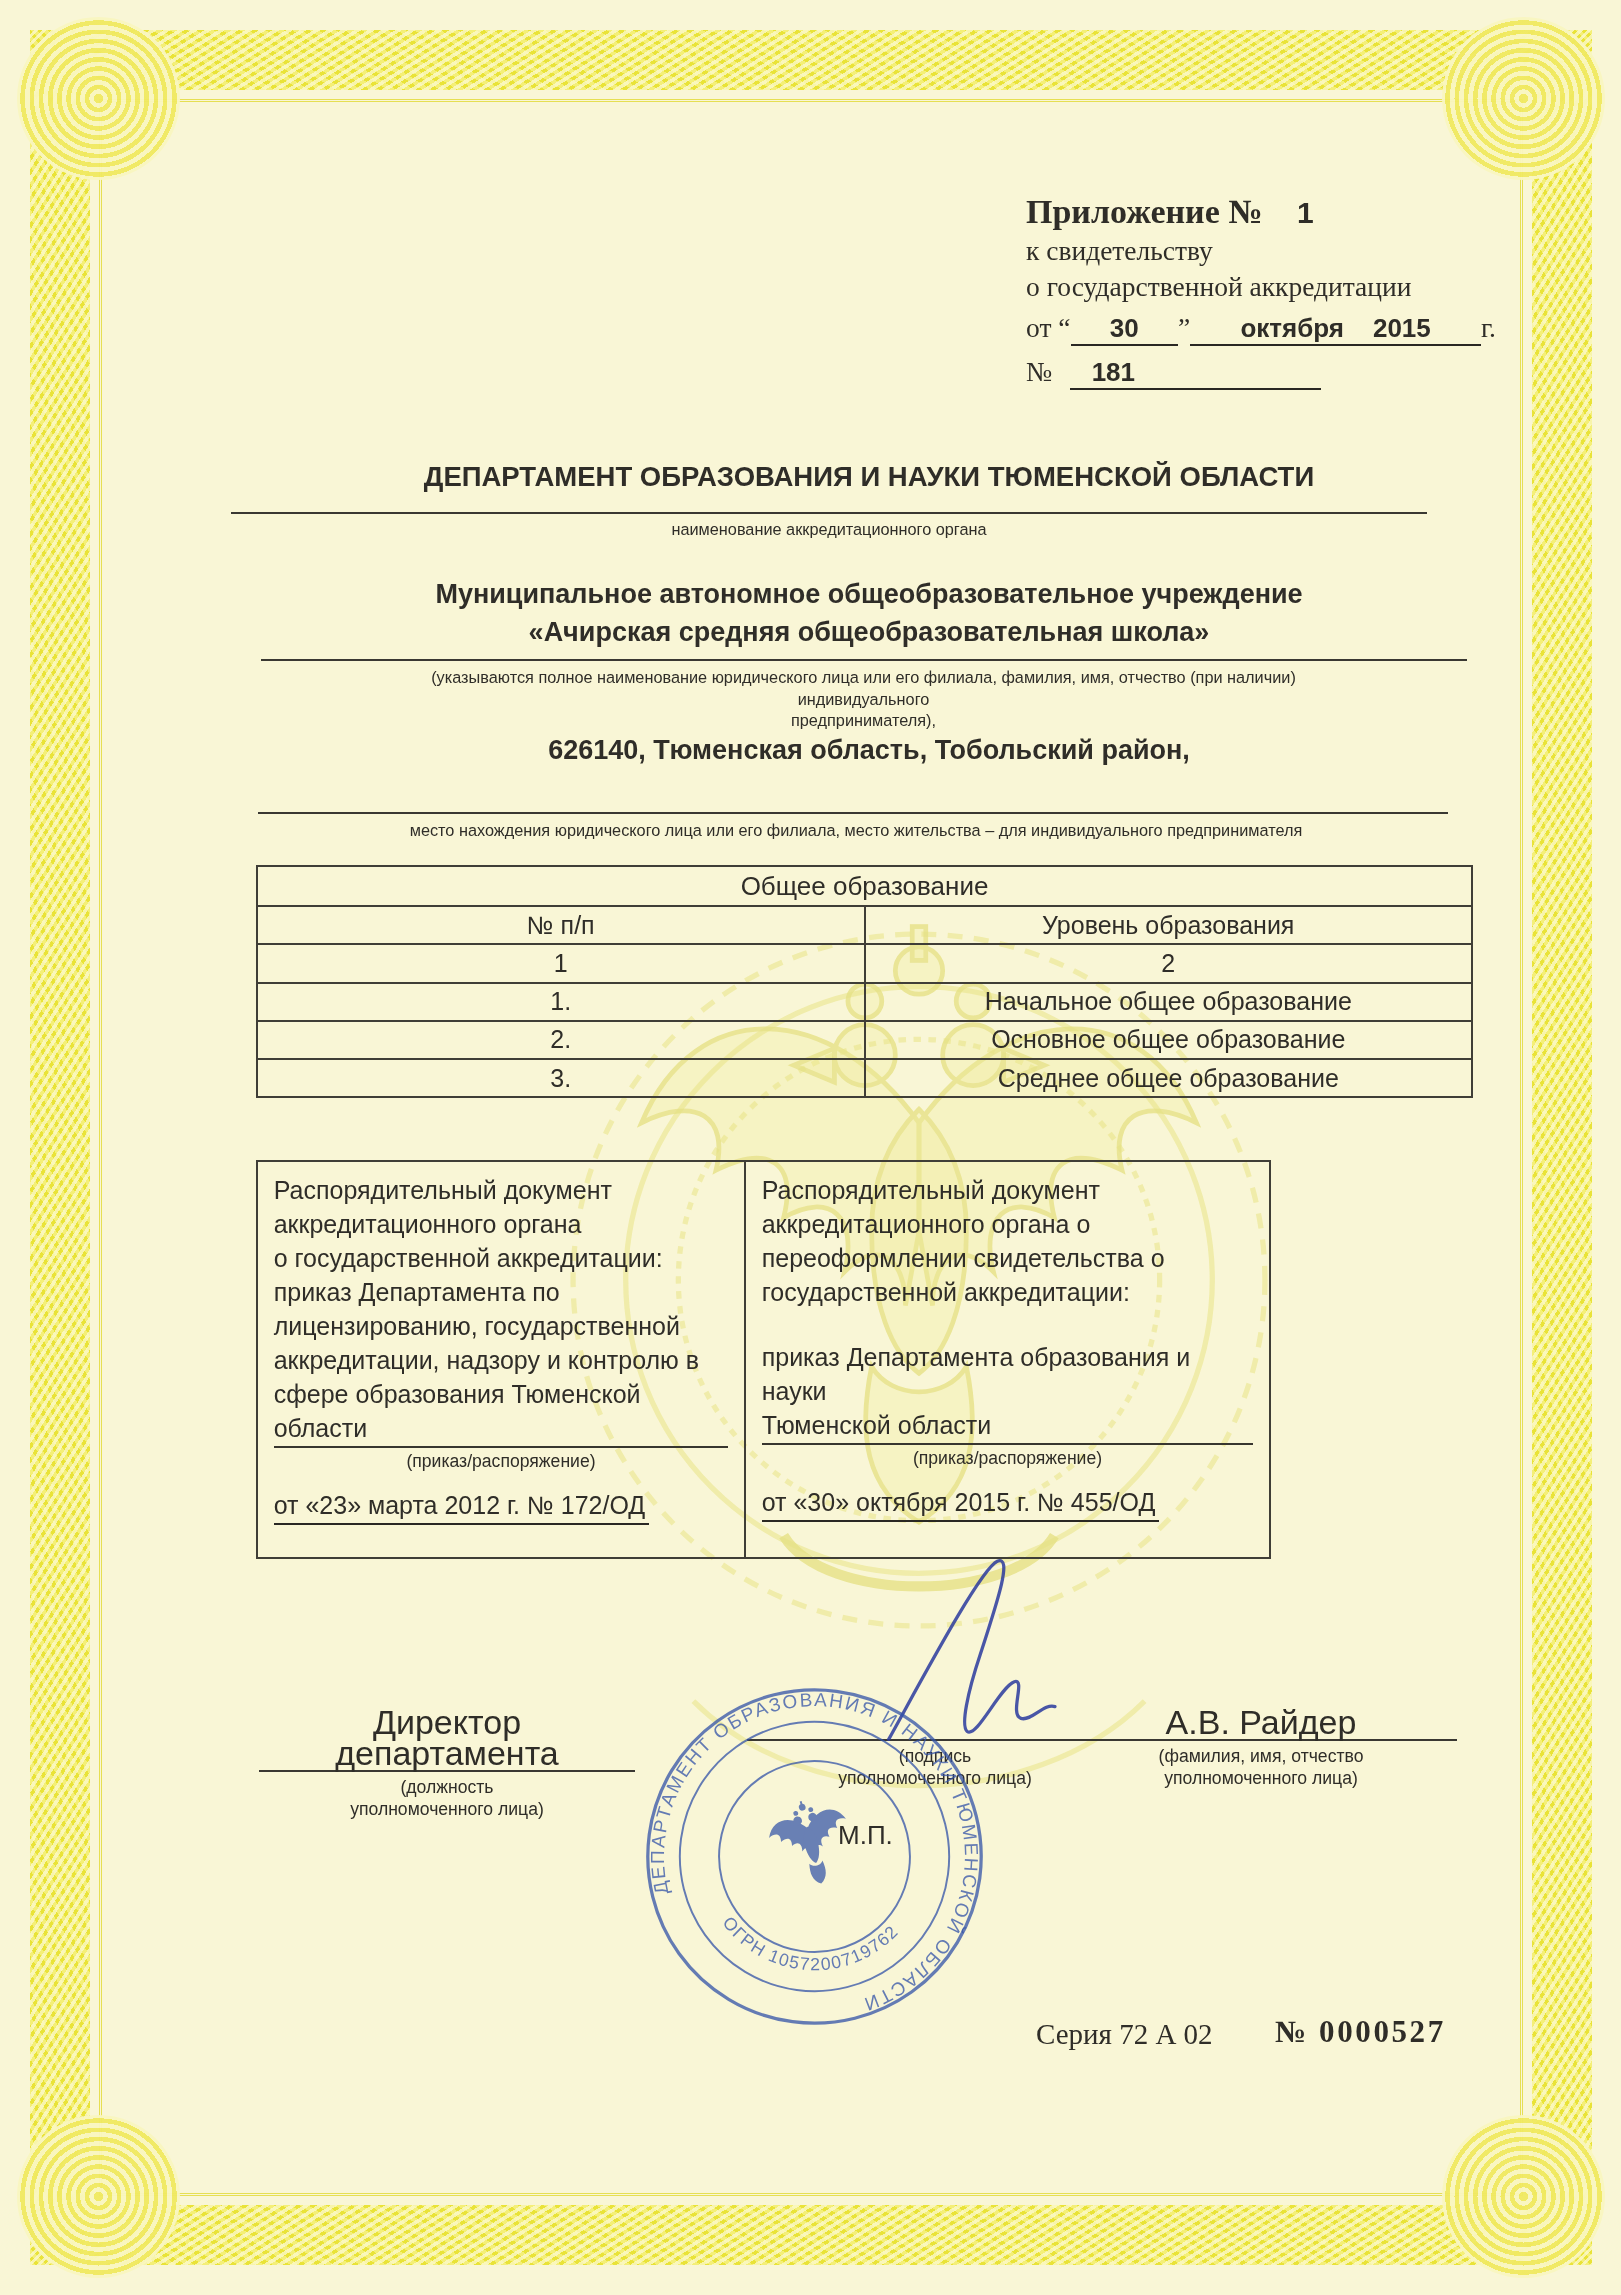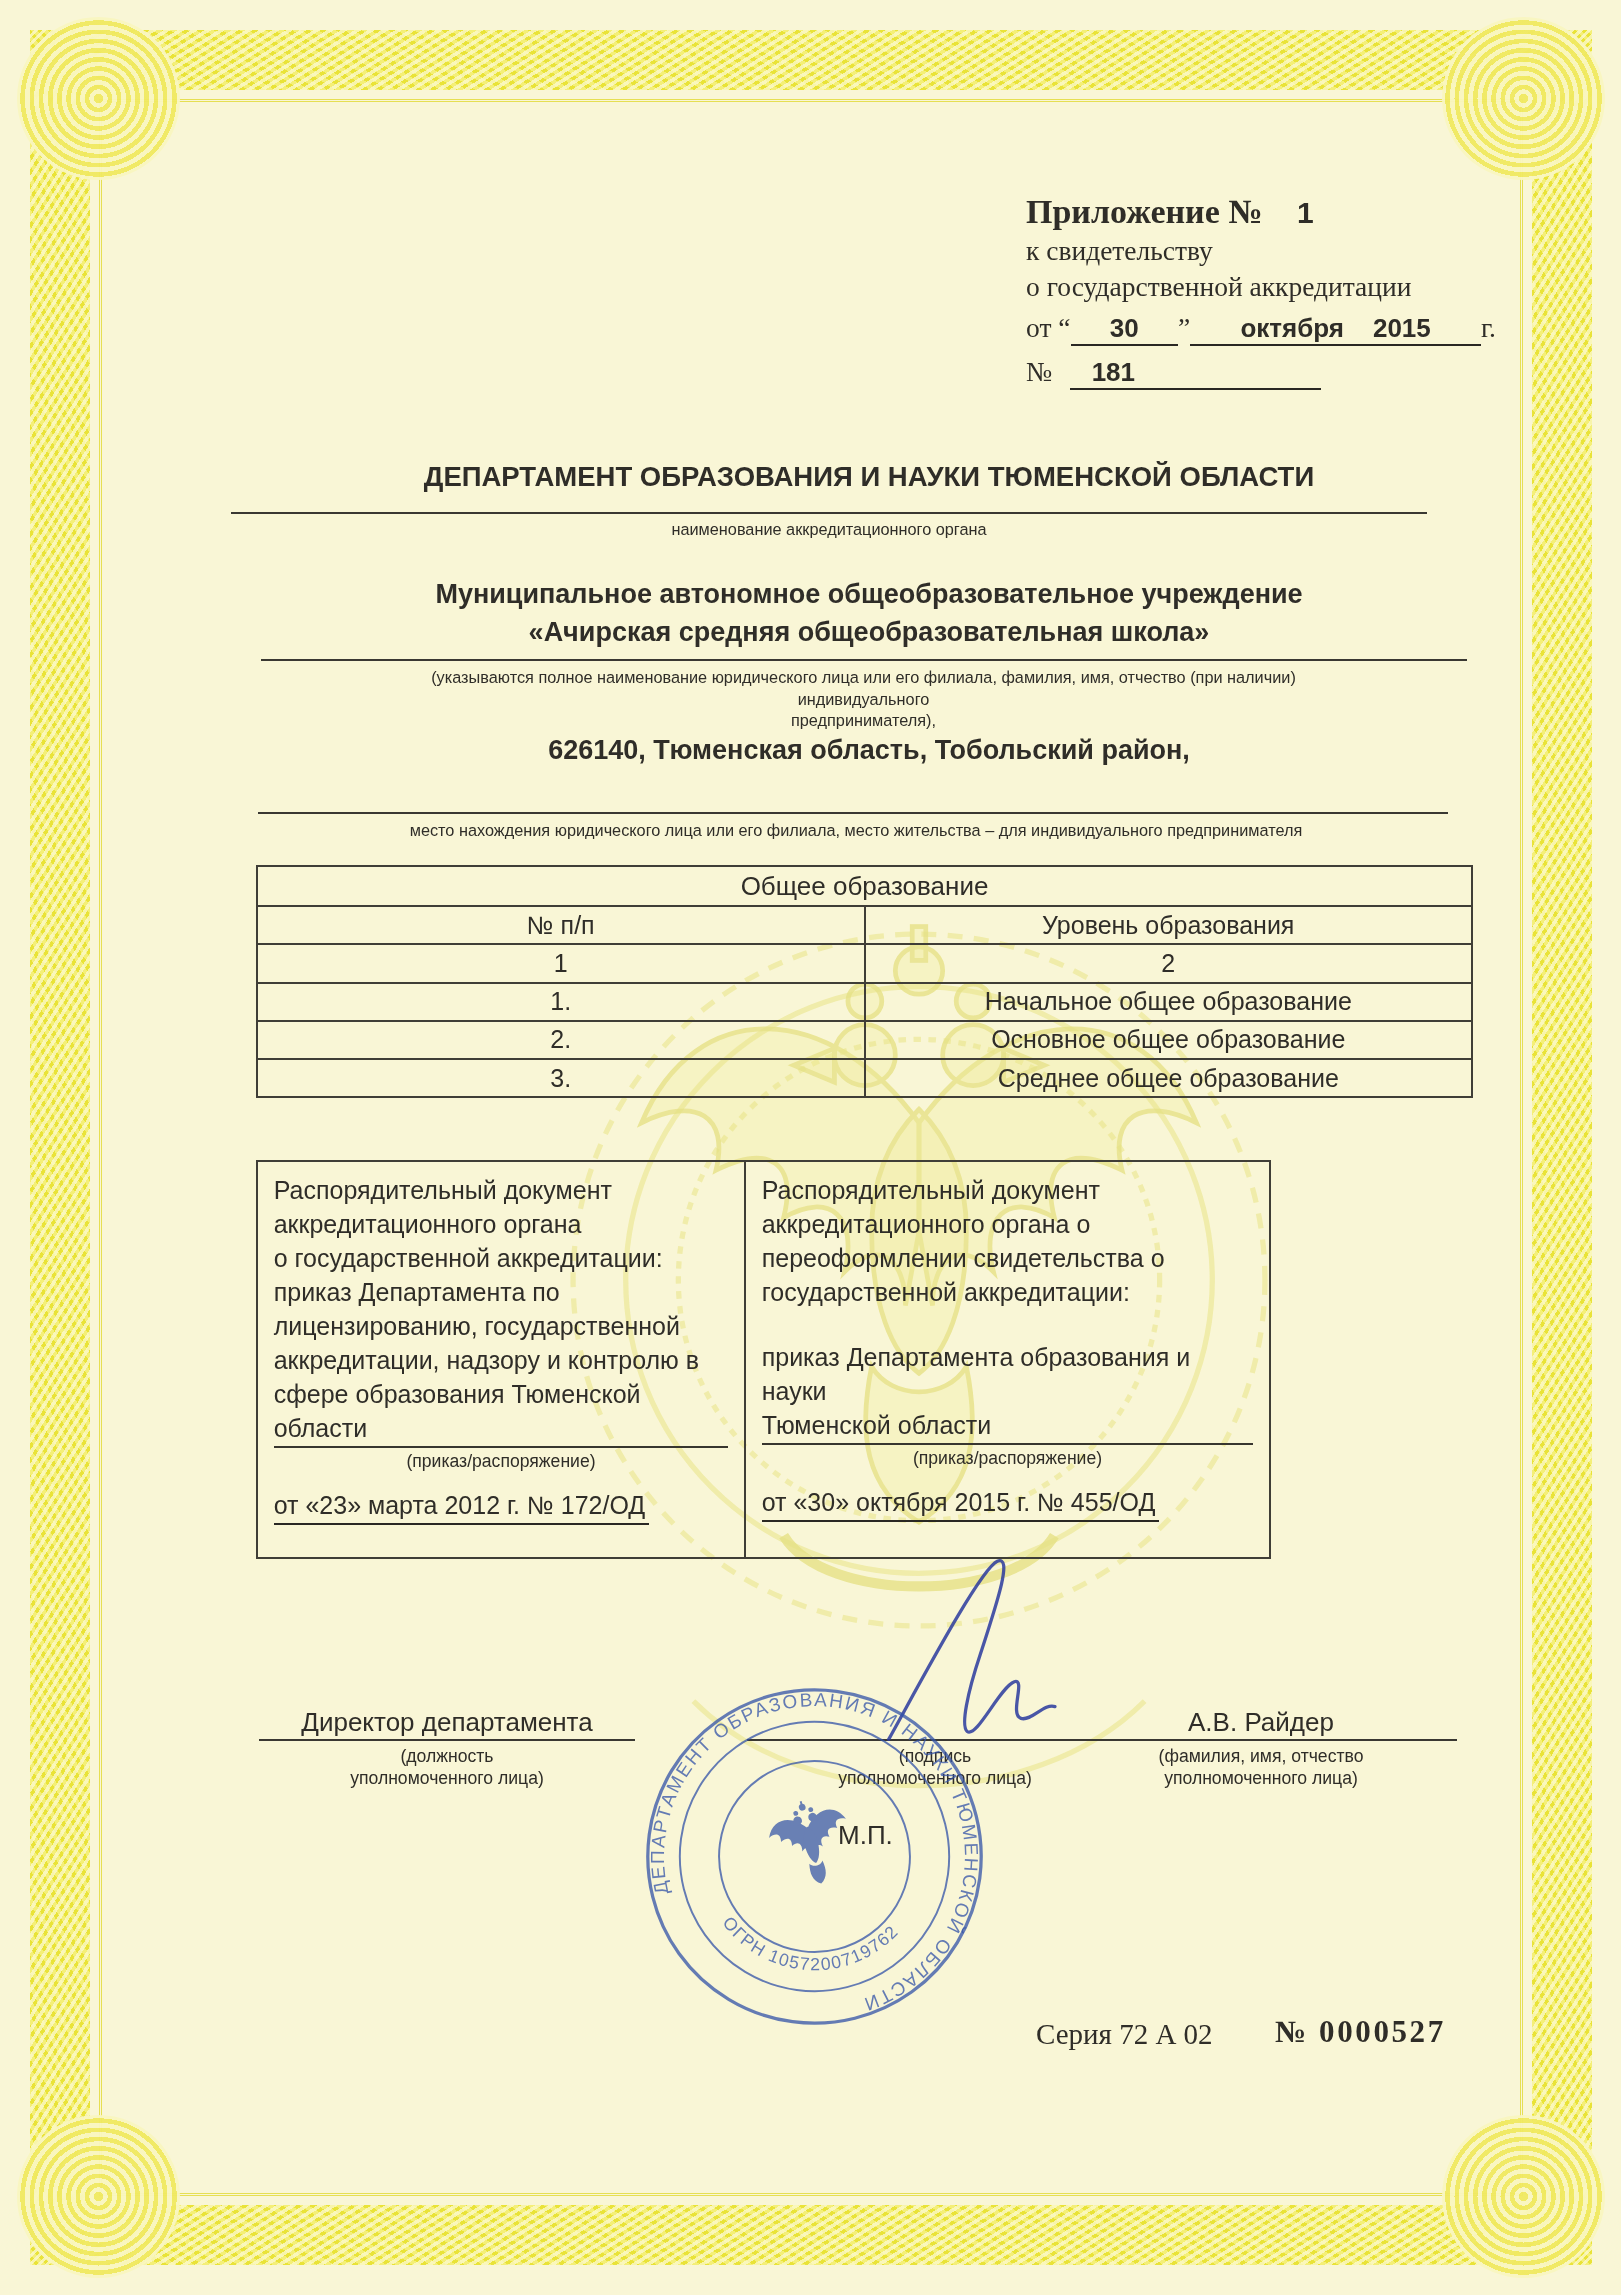--- a/index.html
+++ b/index.html
@@ -44,21 +44,21 @@
   .order-cell.left{width:587px; border-right:2px solid #403e37;}
   .order-cell.right{width:630px;}
   .order-body{border-bottom:2px solid #38362f; padding-bottom:1.3px;}
   .order-cell.left .order-body{}
   .order-cell.right .order-body{margin-top:31px;}
   .order-caption{text-align:center; font-size:17.6px; line-height:22px; margin-top:2.6px;}
   .order-date{display:inline-block; border-bottom:2.6px solid #2a2823; margin-top:15.7px; padding:0 3.9px 1.3px 0;}
 
   
   .sig-group{text-align:center;}
-  .sig-value{font-size:26px; line-height:31px; min-height:31px;}
+  .sig-value{font-size:34px; line-height:31px; min-height:31px;}
   .sig-line{border-top:2px solid #3a3832; margin-top:1.3px;}
   .sig-caption{font-size:17.6px; line-height:21.6px; margin:5.2px auto 0;}
 
   .small-caption{font-size:16.3px; line-height:21.6px;}
 
   .watermark{opacity:.55; pointer-events:none;}
   .seal{pointer-events:none;}
   .footer-series{font-size:29px;}
   .footer-number{font-size:31px; letter-spacing:2.6px; font-weight:bold;}
 </style>

